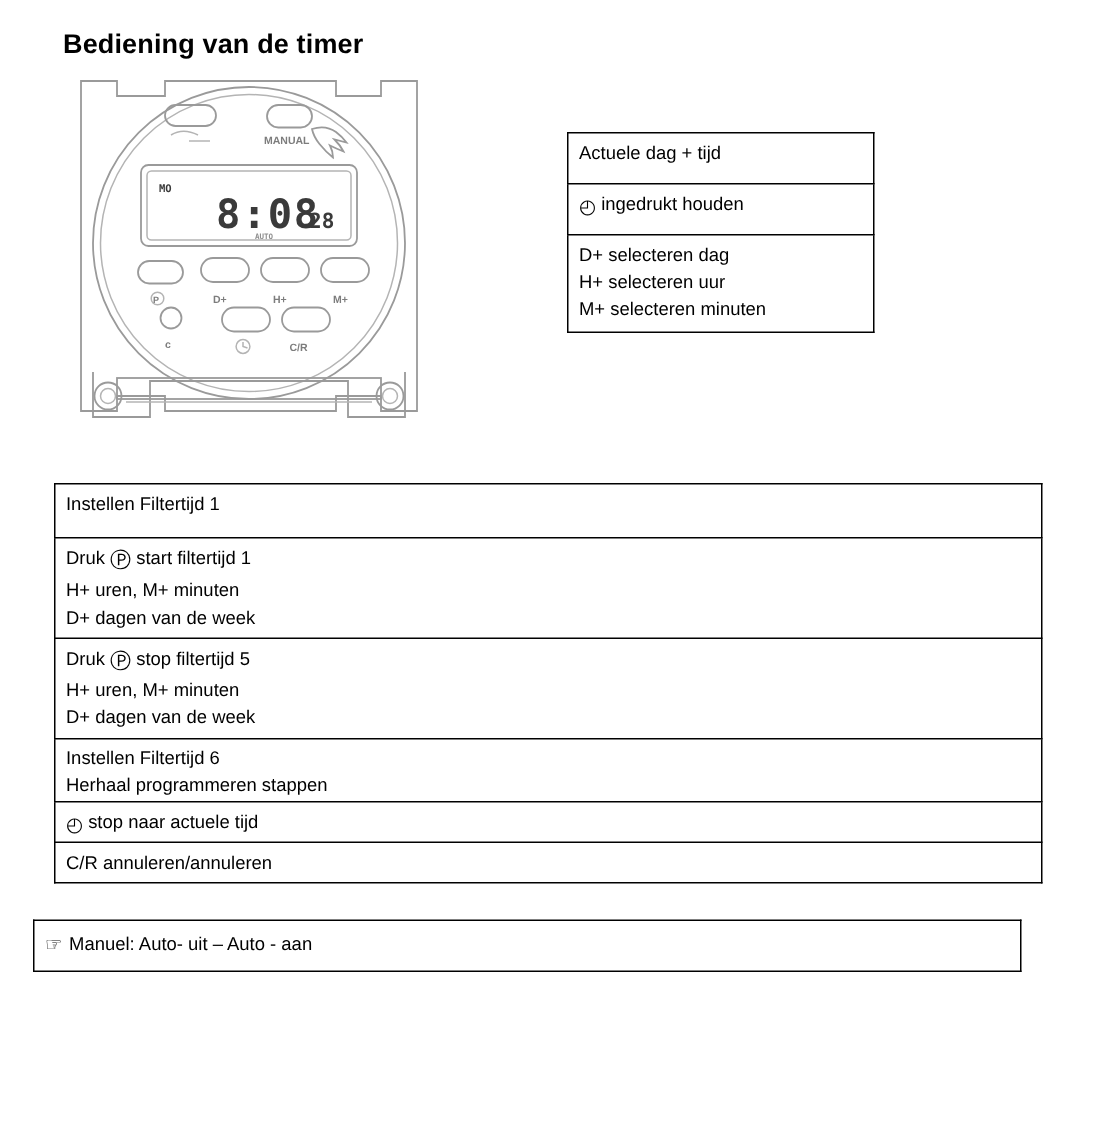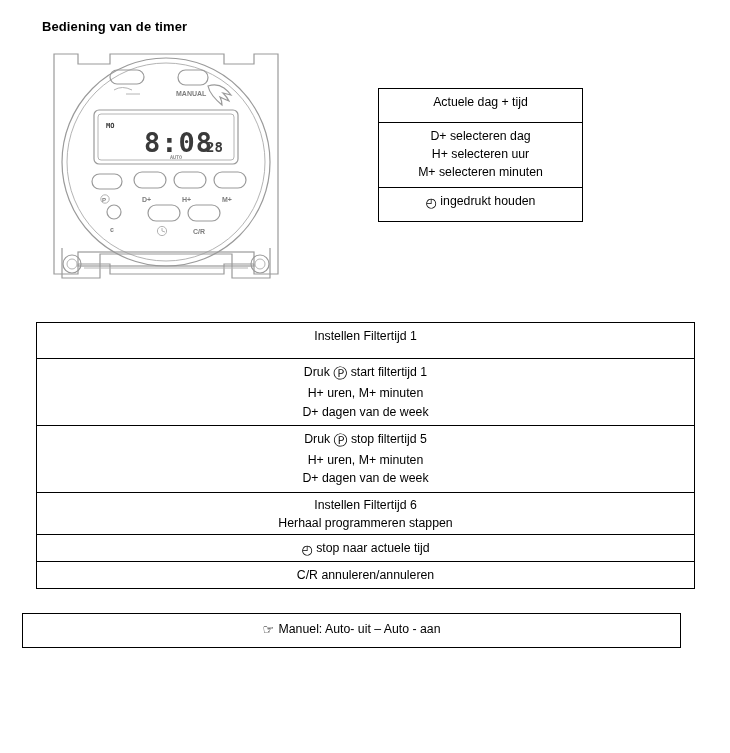--- a/index.html
+++ b/index.html
@@ -14,21 +14,21 @@
     font-family: "Liberation Sans", sans-serif;
     color: #000000;
     overflow: hidden;
   }
 
   
   .page-title {
     position: absolute;
     left: 42px;
     top: 19px;
-    font-size: 13px;
+    font-size: 18px;
     font-weight: bold;
     letter-spacing: 0.1px;
     white-space: nowrap;
   }
 
   
   .timer-figure {
     position: absolute;
     left: 48px;
     top: 42px;
@@ -42,21 +42,20 @@
     position: absolute;
     border-collapse: collapse;
     table-layout: fixed;
   }
   .doc-table td {
     border: 1px solid #000000;
     vertical-align: top;
     padding: 5px 7px 6px 7px;
     font-size: 12.3px;
     line-height: 1.32;
-    text-align: center;
   }
 
   
   #table-daytime {
     left: 378px;
     top: 88px;
     width: 205px;
   }
   #table-daytime td { height: 22px; }
   #table-daytime .cell-tall { height: 46px; }
@@ -176,30 +175,30 @@
 </div>
 
 <table class="doc-table" id="table-daytime">
   <tbody>
       <tr>
     <td>
       <span class="line">Actuele dag + tijd</span>
     </td>
   </tr>
   <tr>
+    <td>
+      <span class="icon-inline clock-glyph">◴</span>
+      <span>ingedrukt houden</span>
+    </td>
+  </tr>
+  <tr>
     <td class="cell-tall">
       <span class="line">D+  selecteren dag</span>
       <span class="line">H+  selecteren uur</span>
       <span class="line">M+ selecteren minuten</span>
-    </td>
-  </tr>
-  <tr>
-    <td>
-      <span class="icon-inline clock-glyph">◴</span>
-      <span>ingedrukt houden</span>
     </td>
   </tr>
 </tbody>
   </table>
 
 <table class="doc-table" id="table-filtertijd">
   <tbody>
       <tr>
     <td class="row-gap-bottom">
       <span class="line">Instellen Filtertijd 1</span>

